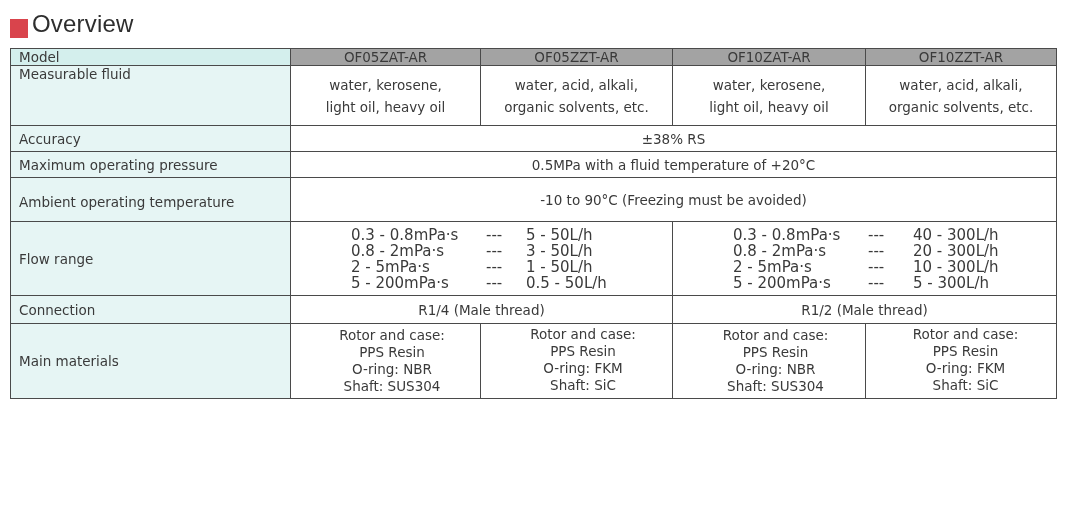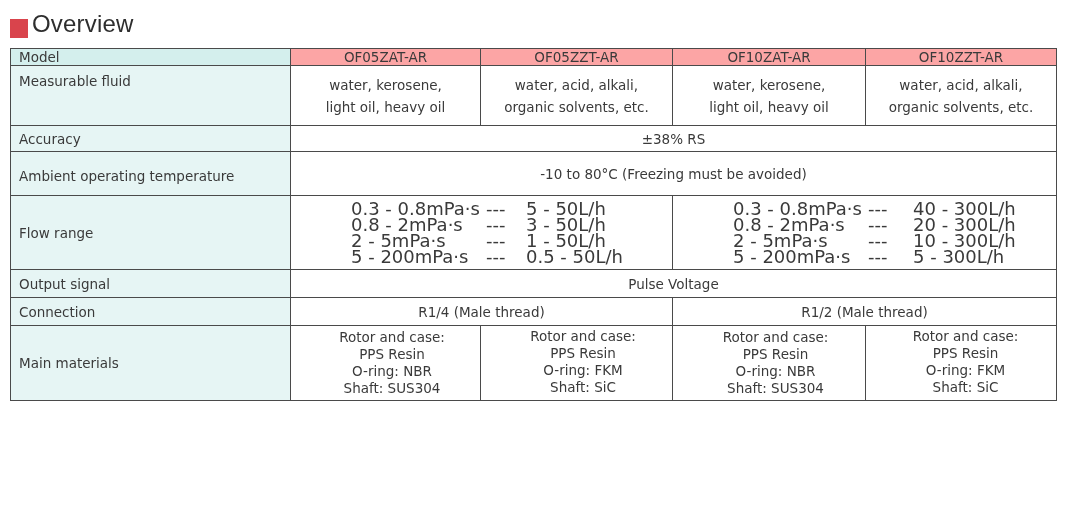--- a/index.html
+++ b/index.html
@@ -5,27 +5,27 @@
     html, body { margin: 0; padding: 0; background: #ffffff; }
     body { width: 1066px; height: 528px; position: relative; overflow: hidden;
            font-family: "DejaVu Sans", "Liberation Sans", sans-serif; color: #3a3a3a; }
     .title { position: absolute; left: 10px; top: 8px; height: 30px; display: flex; align-items: flex-end; }
     .title-mark { width: 18px; height: 19px; background: #d9444c; margin-right: 4px; margin-top: 2px; }
     .title-text { font-size: 24px; color: #2e2e2e; font-family: "Liberation Sans", sans-serif; letter-spacing: 0.2px; }
     table { position: absolute; left: 10px; top: 48px; width: 1046px; border-collapse: collapse;
             table-layout: fixed; font-size: 13.5px; }
     td { border: 1px solid #4a4a4a; padding: 0; vertical-align: middle; }
     td.lbl { background: #e6f5f4; padding-left: 8px; text-align: left; color: #3a3a3a; }
-    td.lbl.top { vertical-align: top; padding-top: 7px; }
-    tr.hdr td { background: #fca5a5; text-align: center; }
+    td.lbl.top { vertical-align: top; padding-top: 0; }
+    tr.hdr td { background: #a3a3a3; text-align: center; }
     tr.hdr td.lbl { background: #d4efed; text-align: left; }
     td.c { text-align: center; }
     .fluid { line-height: 22px; margin-top: 44px; }
     .flow { display: grid; grid-template-columns: 135px 40px 100px; margin-left: 60px;
-            line-height: 16px; font-size: 18px; }
+            line-height: 16px; font-size: 15px; }
     .flow.r { margin-left: 60px; grid-template-columns: 135px 45px 110px; }
     .mat { padding-left: 13px; line-height: 17px; text-align: center; }
     .mat.b { padding-left: 13px; }
   </style>
 </head>
 <body>
 
 <div class="title">
   <div class="title-mark"></div>
   <span class="title-text">Overview</span>
@@ -67,24 +67,28 @@
       <div>water, acid, alkali,</div>
       <div>organic solvents, etc.</div>
     </td>
   </tr>
 
   <tr style="height:26px">
     <td class="lbl">Accuracy</td>
     <td class="c" colspan="4">±38% RS</td>
   </tr>
 
+  <tr style="height:26px">
+    <td class="lbl">Maximum operating pressure</td>
+    <td class="c" colspan="4">0.5MPa with a fluid temperature of +20°C</td>
+  </tr>
 
   <tr style="height:44px">
     <td class="lbl top" style="padding-top:16px">Ambient operating temperature</td>
-    <td class="c" colspan="4">-10 to 80°C (Freezing must be avoided)</td>
+    <td class="c" colspan="4">-10 to 90°C (Freezing must be avoided)</td>
   </tr>
 
   <tr style="height:74px">
     <td class="lbl">Flow range</td>
     <td colspan="2">
       <div class="flow">
         <span>0.3 - 0.8mPa·s</span>
         <span>---</span>
         <span>5 - 50L/h</span>
         <span>0.8 - 2mPa·s</span>
@@ -111,24 +115,20 @@
         <span>10 - 300L/h</span>
         <span>5 - 200mPa·s</span>
         <span>---</span>
         <span>5 - 300L/h</span>
       </div>
     </td>
   </tr>
 
 
 
-  <tr style="height:28px">
-    <td class="lbl">Output signal</td>
-    <td class="c" colspan="4">Pulse Voltage</td>
-  </tr>
 
   <tr style="height:28px">
     <td class="lbl">Connection</td>
     <td class="c" colspan="2">R1/4 (Male thread)</td>
     <td class="c" colspan="2">R1/2 (Male thread)</td>
   </tr>
 
   <tr style="height:75px">
     <td class="lbl">Main materials</td>
     <td class="mat">

